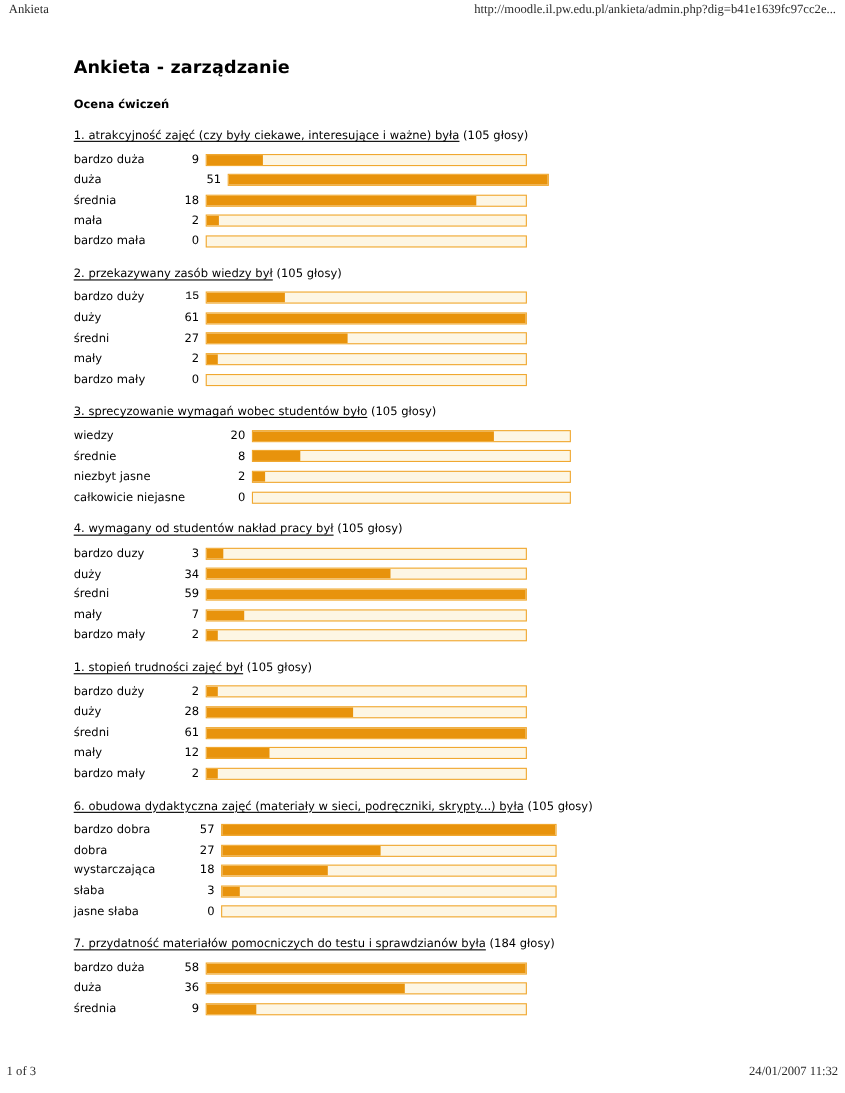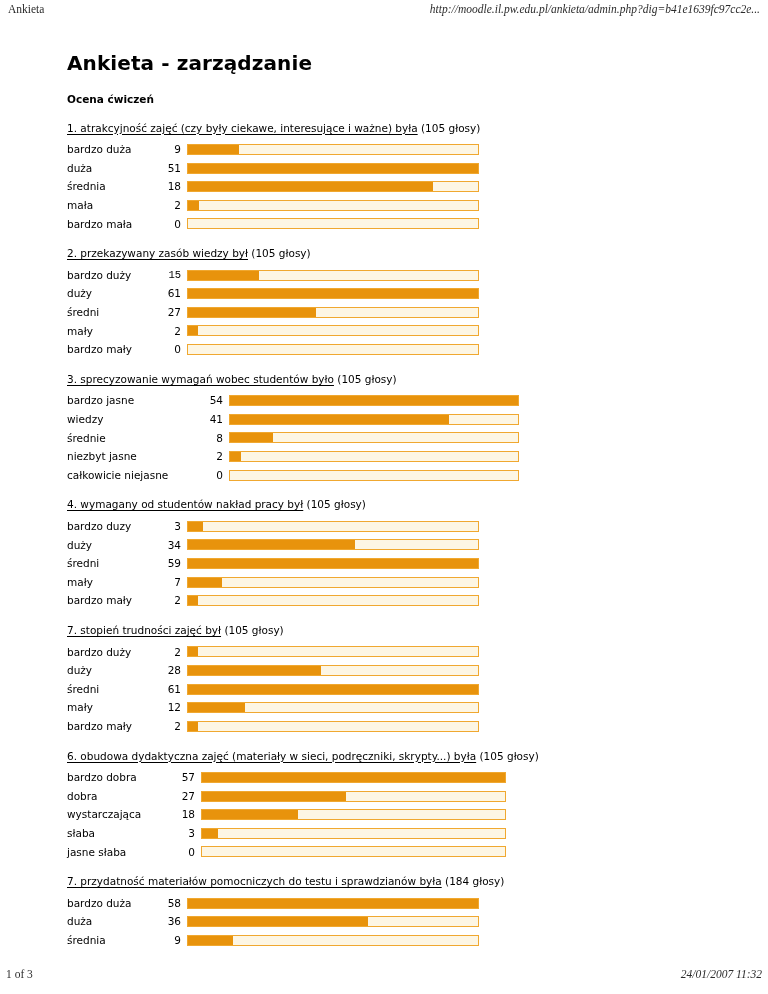--- a/index.html
+++ b/index.html
@@ -24,32 +24,32 @@
     font-family: "Liberation Serif", serif;
     font-size: 11.5px;
     color: #2b2b2b;
     display: flex;
     justify-content: space-between;
     align-items: baseline;
   }
   .page-chrome.header { top: 3px; padding: 0 8px; box-sizing: border-box; }
   .page-chrome.footer { top: 968px; padding: 0 6px; box-sizing: border-box; }
   .chrome-left  { text-align: left; white-space: nowrap; }
-  .chrome-right { text-align: left; white-space: nowrap; font-style: italic; }
+  .chrome-right { text-align: left; white-space: nowrap; }
 
   
   .content {
     position: absolute;
     left: 67px;
     top: 52px;
     width: 640px;
   }
 
   .doc-title {
-    font-size: 20px;
+    font-size: 16px;
     font-weight: bold;
     letter-spacing: 0.1px;
     margin: 0 0 20px 0;
     line-height: 1.1;
   }
 
   .section-title {
     font-size: 10.5px;
     font-weight: bold;
     margin: 0 0 16px 0;
@@ -131,21 +131,21 @@
         <div class="answers">
           <div class="answer-row">
             <div class="answer-label" style="width: 98px;">bardzo duża</div>
             <div class="answer-count" style="width: 16px;">9</div>
             <div class="bar-track" style="width: 292px;">
               <div class="bar-fill" style="width: 17.6471%;"></div>
             </div>
           </div>
           <div class="answer-row">
             <div class="answer-label" style="width: 98px;">duża</div>
-            <div class="answer-count" style="width: 16px;">51</div>
+            <div class="answer-count" style="width: 16px; margin-left: 20px;">51</div>
             <div class="bar-track" style="width: 292px;">
               <div class="bar-fill" style="width: 100%;"></div>
             </div>
           </div>
           <div class="answer-row">
             <div class="answer-label" style="width: 98px;">średnia</div>
             <div class="answer-count" style="width: 16px;">18</div>
             <div class="bar-track" style="width: 292px;">
               <div class="bar-fill" style="width: 84.3137%;"></div>
             </div>
@@ -203,29 +203,22 @@
             <div class="bar-track" style="width: 292px;">
               <div class="bar-fill" style="width: 0%;"></div>
             </div>
           </div>
         </div>
       </div>
       <div class="question-block">
         <div class="question-heading"><span class="q-text">3. sprecyzowanie wymagań wobec studentów było</span> <span class="q-count">(105 głosy)</span></div>
         <div class="answers">
           <div class="answer-row">
-            <div class="answer-label" style="width: 140px;">bardzo jasne</div>
-            <div class="answer-count" style="width: 16px;">54</div>
-            <div class="bar-track" style="width: 290px;">
-              <div class="bar-fill" style="width: 100%;"></div>
-            </div>
-          </div>
-          <div class="answer-row">
             <div class="answer-label" style="width: 140px;">wiedzy</div>
-            <div class="answer-count" style="width: 16px;">41</div>
+            <div class="answer-count" style="width: 16px;">20</div>
             <div class="bar-track" style="width: 290px;">
               <div class="bar-fill" style="width: 75.9259%;"></div>
             </div>
           </div>
           <div class="answer-row">
             <div class="answer-label" style="width: 140px;">średnie</div>
             <div class="answer-count" style="width: 16px;">8</div>
             <div class="bar-track" style="width: 290px;">
               <div class="bar-fill" style="width: 14.8148%;"></div>
             </div>
@@ -280,21 +273,21 @@
           <div class="answer-row">
             <div class="answer-label" style="width: 98px;">bardzo mały</div>
             <div class="answer-count" style="width: 16px;">2</div>
             <div class="bar-track" style="width: 292px;">
               <div class="bar-fill" style="width: 3.38983%;"></div>
             </div>
           </div>
         </div>
       </div>
       <div class="question-block">
-        <div class="question-heading"><span class="q-text">7. stopień trudności zajęć był</span> <span class="q-count">(105 głosy)</span></div>
+        <div class="question-heading"><span class="q-text">1. stopień trudności zajęć był</span> <span class="q-count">(105 głosy)</span></div>
         <div class="answers">
           <div class="answer-row">
             <div class="answer-label" style="width: 98px;">bardzo duży</div>
             <div class="answer-count" style="width: 16px;">2</div>
             <div class="bar-track" style="width: 292px;">
               <div class="bar-fill" style="width: 3.27869%;"></div>
             </div>
           </div>
           <div class="answer-row">
             <div class="answer-label" style="width: 98px;">duży</div>

